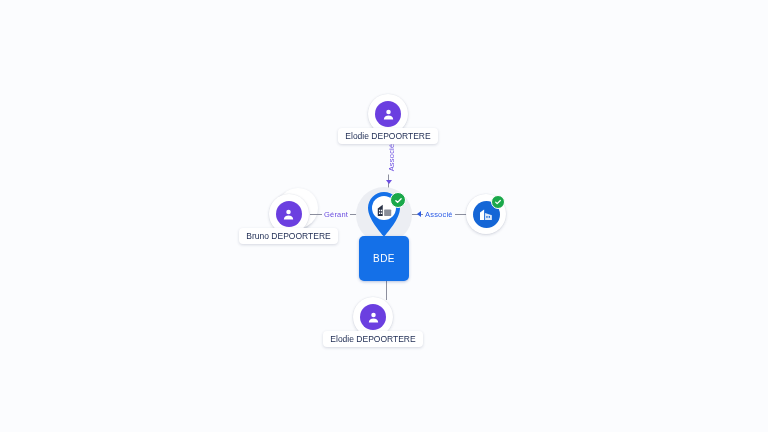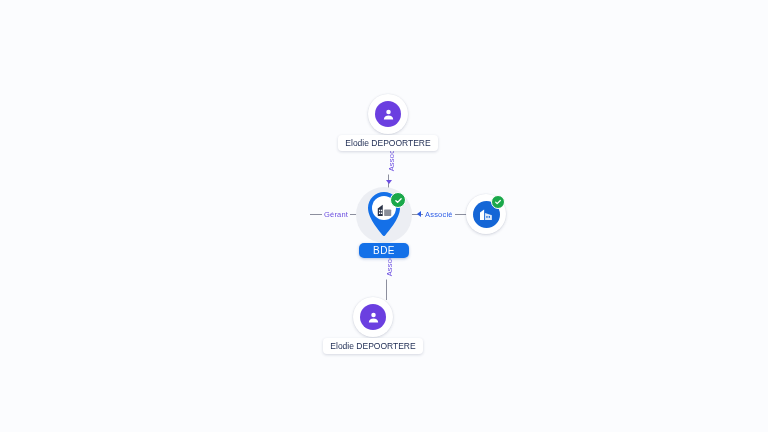--- a/index.html
+++ b/index.html
@@ -69,21 +69,20 @@
     border-right: 3px solid transparent;
     border-bottom: 4px solid #6c4ee0;
   }
 
   
   .node {
     position: absolute;
     display: flex;
     flex-direction: column;
     align-items: center;
-    gap: 7px;
   }
 
   
   .person-card {
     position: relative;
     width: 40px;
     height: 40px;
     background: #ffffff;
     border-radius: 50%;
     box-shadow: 0 1px 3px rgba(40,50,90,.18), 0 0 0 .5px rgba(40,50,90,.05);
@@ -222,21 +221,21 @@
     justify-content: center;
     z-index: 6;
   }
   .pin-badge svg { width: 9px; height: 9px; display: block; }
 
   .pin-label {
     margin-top: -8px;
     background: #1470e8;
     color: #ffffff;
     border-radius: 5px;
-    padding: 2px 14px;
+    padding: 17px 14px;
     font-size: 10px;
     letter-spacing: .4px;
     white-space: nowrap;
     box-shadow: 0 1px 3px rgba(20,60,150,.3);
     position: relative;
     z-index: 7;
   }
 </style>
 </head>
 <body>
@@ -265,20 +264,31 @@
       <div class="avatar-circle">
         <svg viewBox="0 0 24 24" fill="#ffffff" aria-hidden="true">
           <circle cx="12" cy="8" r="3.6"></circle>
           <path d="M4.5 20c0-4.1 3.4-6.4 7.5-6.4s7.5 2.3 7.5 6.4z"></path>
         </svg>
       </div>
     </div>
     <div class="name-pill">Elodie DEPOORTERE</div>
   </div>
 
+  <div class="node" style="left:246px; top:194px; width:85px;">
+    <div class="person-card stacked">
+      <div class="avatar-circle">
+        <svg viewBox="0 0 24 24" fill="#ffffff" aria-hidden="true">
+          <circle cx="12" cy="8" r="3.6"></circle>
+          <path d="M4.5 20c0-4.1 3.4-6.4 7.5-6.4s7.5 2.3 7.5 6.4z"></path>
+        </svg>
+      </div>
+    </div>
+    <div class="name-pill">Bruno DEPOORTERE</div>
+  </div>
 
   <div class="node" style="left:448px; top:194px; width:76px;">
     <div class="company-card">
       <div class="company-circle">
         <svg viewBox="0 0 24 24" fill="#ffffff" aria-hidden="true">
           <path d="M3 21V9.8l6.2-4.6V21z"></path>
           <path d="M10.6 21V10.4L20.8 14V21z" opacity=".85"></path>
           <rect x="12.4" y="15.2" width="2" height="2.4" fill="#1566d6"></rect>
           <rect x="16" y="15.2" width="2" height="2.4" fill="#1566d6"></rect>
         </svg>

